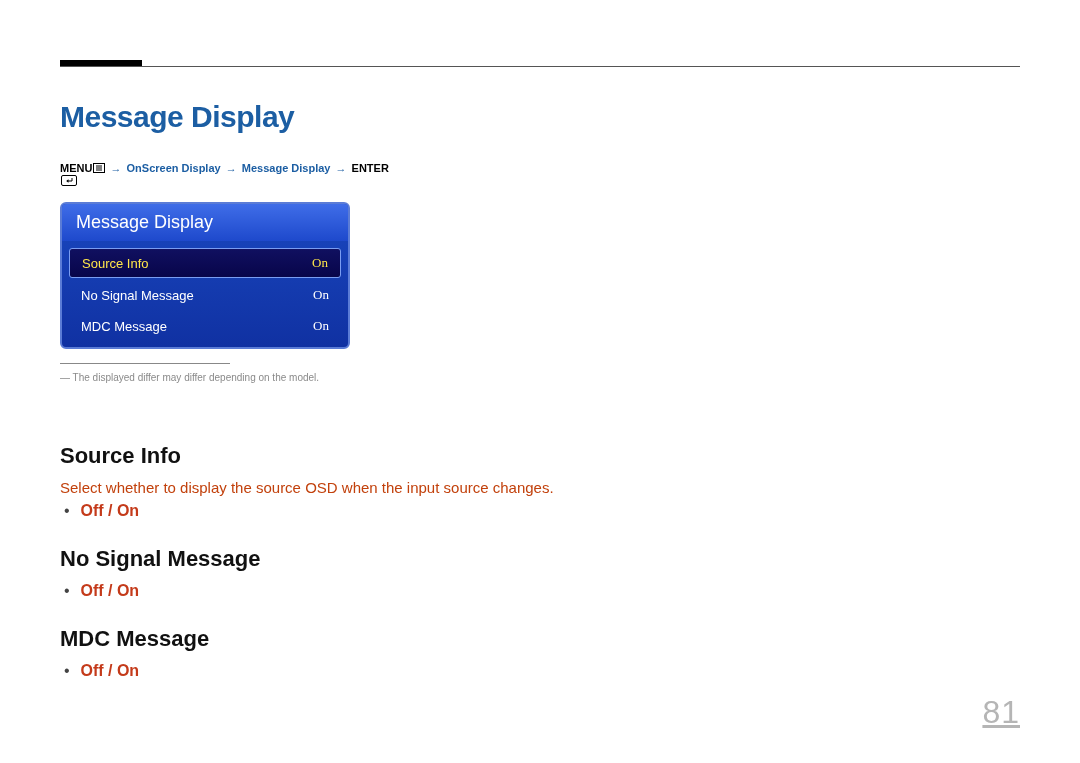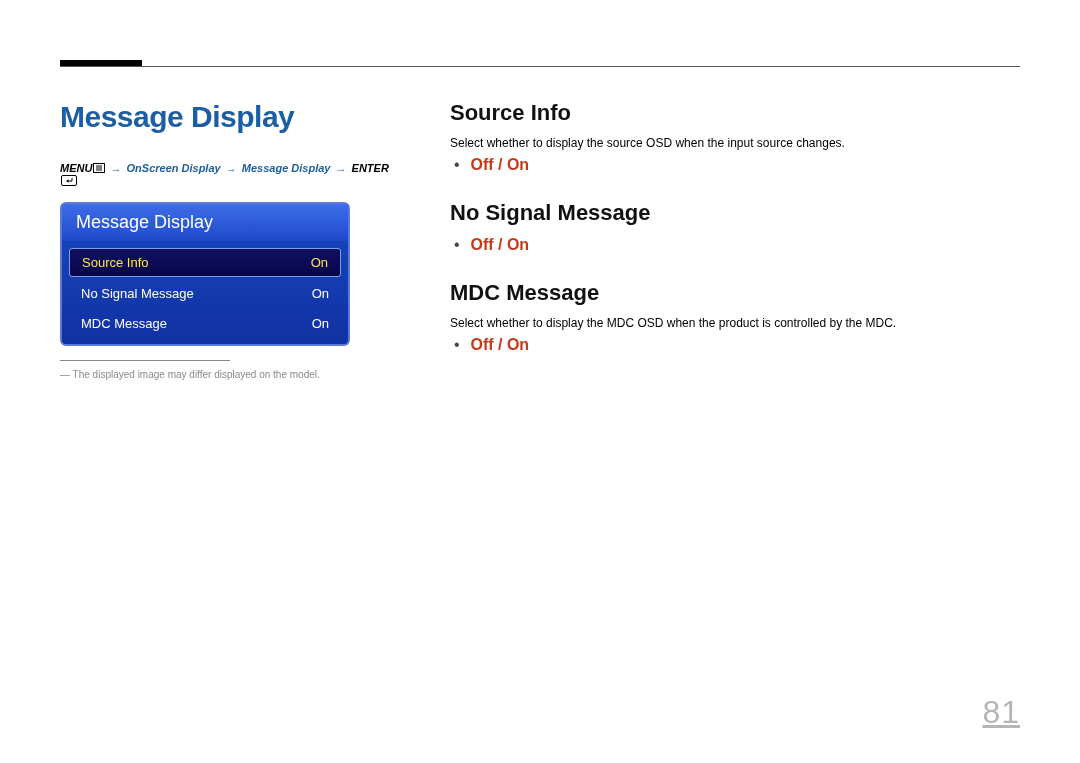--- a/index.html
+++ b/index.html
@@ -27,41 +27,41 @@
       top: 60px;
       left: 60px;
       width: 82px;
       height: 7px;
       background: #000;
     }
     .content {
       display: flex;
       gap: 60px;
       margin-top: 50px;
+      flex-direction: column;
     }
     .left-col {
       width: 330px;
       flex-shrink: 0;
     }
     .right-col {
       flex: 1;
     }
     .page-title {
       color: #1c5ea3;
       font-size: 30px;
       font-weight: bold;
       margin-bottom: 28px;
       letter-spacing: -0.5px;
     }
     .breadcrumb {
       font-size: 11px;
       font-weight: bold;
       margin-bottom: 16px;
       color: #000;
-      font-style: italic;
     }
     .breadcrumb .crumb-hl {
       color: #1c5ea3;
     }
     .breadcrumb .arrow {
       color: #1c5ea3;
       padding: 0 2px;
     }
     .menu-icon-svg {
       display: inline-block;
@@ -109,20 +109,21 @@
     .osd-item.selected {
       background: linear-gradient(#101060, #08054a);
       border: 1px solid #7a9df2;
       color: #ffe64a;
     }
     .osd-item .label {
       flex: 1;
     }
     .osd-item .value {
       padding-left: 10px;
+      font-family: Liberation Serif, serif;
     }
 
     .separator-short {
       width: 170px;
       border-top: 1px solid #888;
       margin-top: 14px;
       margin-bottom: 8px;
     }
     .disclaimer {
       font-size: 10px;
@@ -137,22 +138,22 @@
     .section {
       margin-bottom: 26px;
     }
     .section-heading {
       font-size: 22px;
       font-weight: bold;
       color: #111;
       margin-bottom: 10px;
     }
     .section-desc {
-      font-size: 12px;
-      color: #000000;
+      font-size: 15px;
+      color: #c2410c;
       margin-bottom: 6px;
     }
     .opt-line {
       font-size: 16px;
       color: #222;
       padding-left: 4px;
     }
     .opt-line .bullet {
       display: inline-block;
       width: 12px;
@@ -216,21 +217,21 @@
           <span class="value">On</span>
         </div>
         <div class="osd-item">
           <span class="label">MDC Message</span>
           <span class="value">On</span>
         </div>
       </div>
     </div>
 
     <div class="separator-short"></div>
-    <div class="disclaimer">The displayed image may differ displayed on the model.</div>
+    <div class="disclaimer">The displayed differ may differ depending on the model.</div>
   </div>
 
   <div class="right-col">
     <div class="section">
       <h2 class="section-heading">Source Info</h2>
       <p class="section-desc">Select whether to display the source OSD when the input source changes.</p>
       <div class="opt-line">
         <span class="bullet">•</span>
         <span class="off-on">Off / On</span>
       </div>
@@ -239,21 +240,20 @@
     <div class="section">
       <h2 class="section-heading">No Signal Message</h2>
       <div class="opt-line">
         <span class="bullet">•</span>
         <span class="off-on">Off / On</span>
       </div>
     </div>
 
     <div class="section">
       <h2 class="section-heading">MDC Message</h2>
-      <p class="section-desc">Select whether to display the MDC OSD when the product is controlled by the MDC.</p>
       <div class="opt-line">
         <span class="bullet">•</span>
         <span class="off-on">Off / On</span>
       </div>
     </div>
   </div>
 </div>
 
 <div class="page-number">81</div>
 

